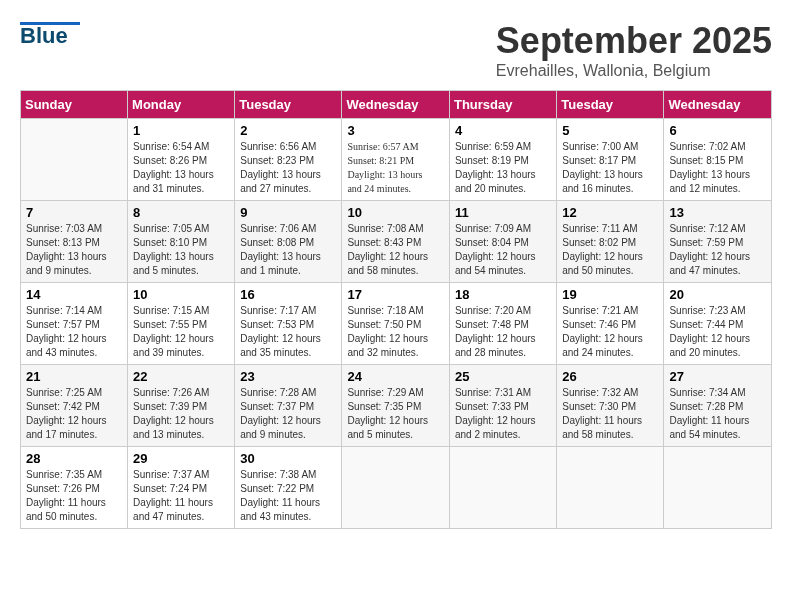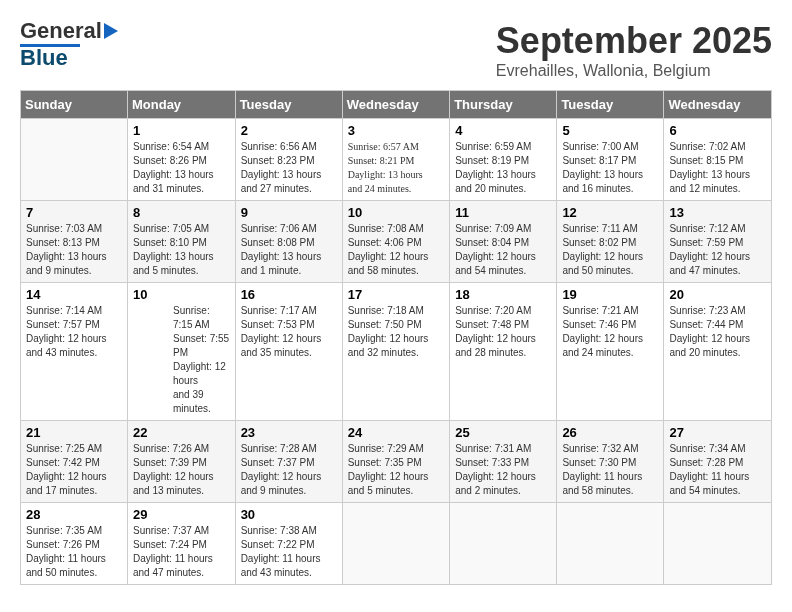--- a/index.html
+++ b/index.html
@@ -53,21 +53,21 @@
     .subtitle {
       font-size: 16px;
       color: #555;
     }
     table {
       width: 100%;
       border-collapse: collapse;
       font-size: 11px;
     }
     thead tr th {
-      background-color: #737373;
+      background-color: #be185d;
       color: #fff;
       padding: 6px 4px;
       text-align: left;
       font-size: 13px;
       font-weight: bold;
       border: 1px solid #ccc;
     }
     tbody tr td {
       vertical-align: top;
       padding: 4px 5px;
@@ -92,26 +92,20 @@
     tbody tr:nth-child(even) td {
       background: #f5f5f5;
     }
     .empty { background: #f9f9f9 !important; }
   </style>
 </head>
 <body>
 
 <div class="header">
   <div class="logo">
-    <div style="display:flex; align-items:center;">
-      <span class="logo-text">
-        <span style="color:#333;">General</span>
-      </span>
-      <span class="logo-arrow"></span>
-    </div>
     <div class="logo-line"></div>
     <span class="logo-text" style="color:#0c4a6e;">Blue</span>
   </div>
   <div class="title-block">
     <div class="month-title">September 2025</div>
     <div class="subtitle">Evrehailles, Wallonia, Belgium</div>
   </div>
 </div>
 
 <table>
@@ -190,21 +184,21 @@
         <td>
           <span class="day-num">9</span>
           <div class="day-info" style="white-space: pre-line;">Sunrise: 7:06 AM
 Sunset: 8:08 PM
 Daylight: 13 hours
 and 1 minute.</div>
         </td>
         <td>
           <span class="day-num">10</span>
           <div class="day-info" style="white-space: pre-line;">Sunrise: 7:08 AM
-Sunset: 4:06 PM
+Sunset: 8:43 PM
 Daylight: 12 hours
 and 58 minutes.</div>
         </td>
         <td>
           <span class="day-num">11</span>
           <div class="day-info" style="white-space: pre-line;">Sunrise: 7:09 AM
 Sunset: 8:04 PM
 Daylight: 12 hours
 and 54 minutes.</div>
         </td>
@@ -226,21 +220,21 @@
       <tr>
         <td>
           <span class="day-num">14</span>
           <div class="day-info" style="white-space: pre-line;">Sunrise: 7:14 AM
 Sunset: 7:57 PM
 Daylight: 12 hours
 and 43 minutes.</div>
         </td>
         <td>
           <span class="day-num">10</span>
-          <div class="day-info" style="white-space: pre-line; margin-left: 40px;">Sunrise: 7:15 AM
+          <div class="day-info" style="white-space: pre-line;">Sunrise: 7:15 AM
 Sunset: 7:55 PM
 Daylight: 12 hours
 and 39 minutes.</div>
         </td>
         <td>
           <span class="day-num">16</span>
           <div class="day-info" style="white-space: pre-line;">Sunrise: 7:17 AM
 Sunset: 7:53 PM
 Daylight: 12 hours
 and 35 minutes.</div>

